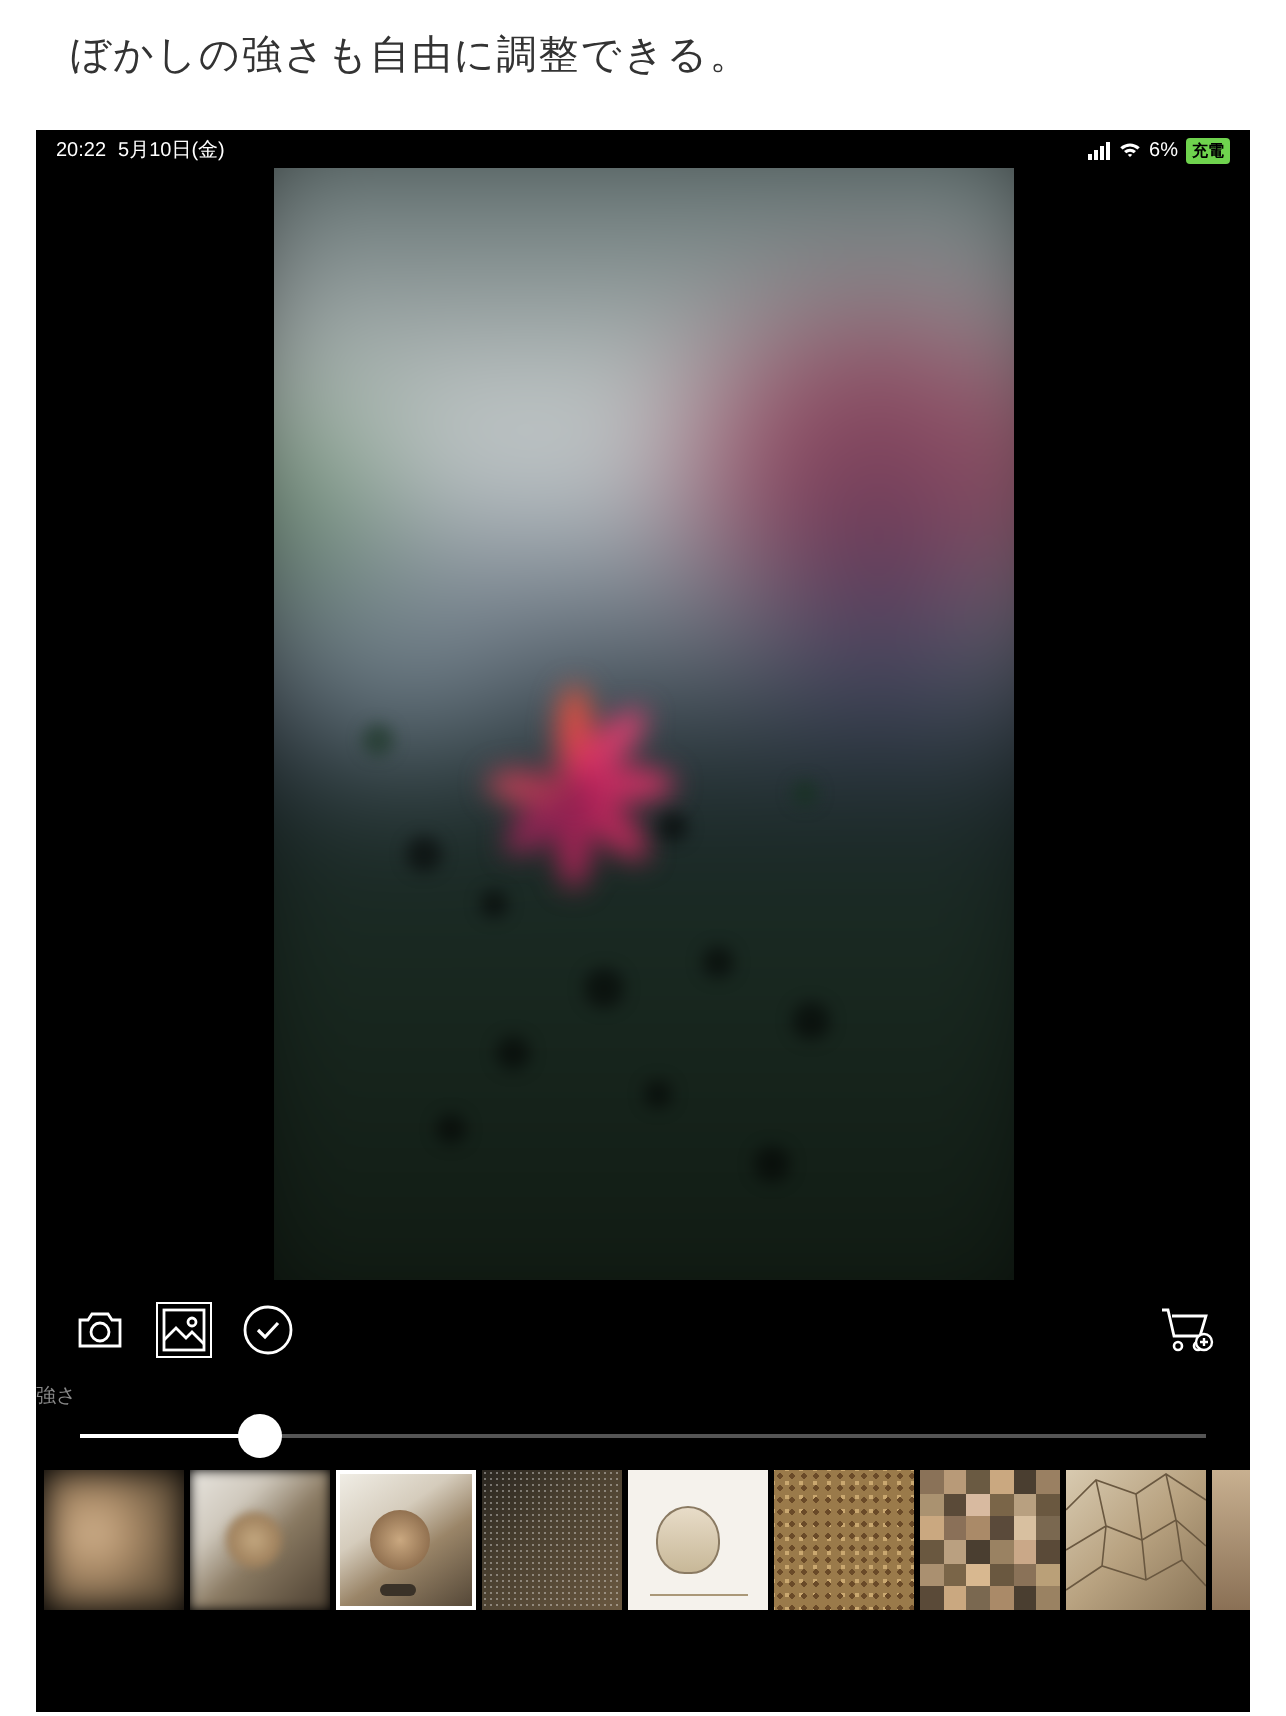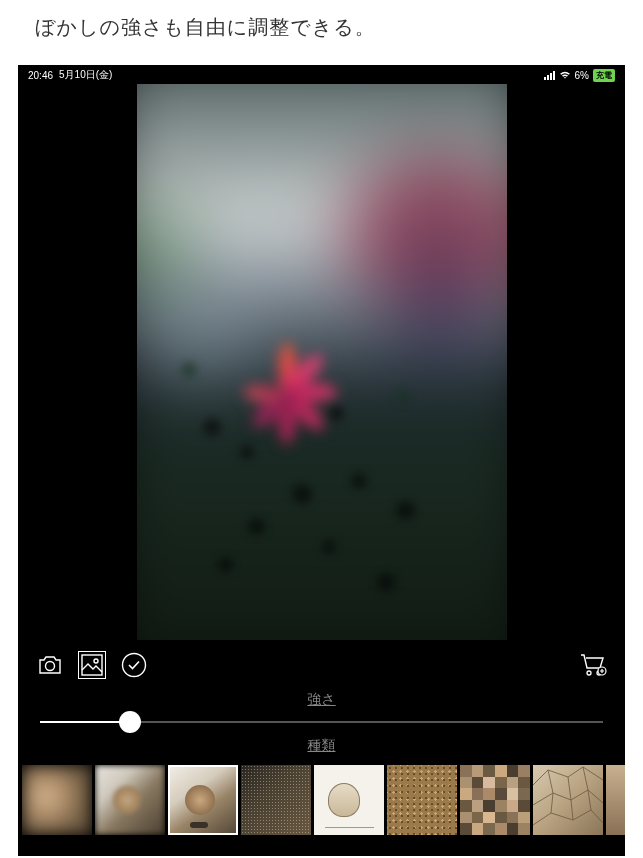--- a/index.html
+++ b/index.html
@@ -162,25 +162,24 @@
     }
     
     .tool-icon.selected {
       border: 1.5px solid #fff;
       padding: 1px;
     }
     
     .separator { flex: 1; }
     
     .section-label {
-      text-align: center;
+      text-align: left;
       color: #888;
-      font-size: 14px;
+      font-size: 10px;
       padding: 4px 0;
-      text-decoration: underline;
     }
     
     .slider-area {
       padding: 8px 22px 10px;
       position: relative;
     }
     
     .slider-track {
       height: 2px;
       background: #555;
@@ -236,21 +235,21 @@
   </style>
 </head>
 <body>
 
 <div class="caption">ぼかしの強さも自由に調整できる。</div>
 
 <div class="screenshot">
 
   <div class="status-bar">
     <div class="status-left">
-      <span>20:46</span>
+      <span>20:22</span>
       <span>5月10日(金)</span>
     </div>
     <div class="status-right">
       <span class="signal-bars">
         <span></span>
           <span></span>
           <span></span>
           <span></span>
       </span>
       <svg class="wifi" viewBox="0 0 16 12">
@@ -331,21 +330,20 @@
 
   <div class="section-label">強さ</div>
 
   <div class="slider-area">
     <div class="slider-track">
       <div class="slider-fill"></div>
       <div class="slider-thumb"></div>
     </div>
   </div>
 
-  <div class="section-label">種類</div>
 
   <div class="thumbs-row">
     <div class="thumb">
       <div class="thumb-inner" style="background:radial-gradient(circle at 35% 45%, #d4b896 0%, #b89670 25%, #6b5840 70%);filter:blur(8px)"></div>
     </div>
     <div class="thumb">
       <div class="thumb-inner" style="background:linear-gradient(135deg,#e8e5df 0%,#cfc8bc 30%,#8a7a62 55%,#4a3e30 100%);filter:blur(3px)"></div>
       <div style="position:absolute;top:30%;left:25%;width:28px;height:28px;background:radial-gradient(circle,#c4a880,#8a6a48);border-radius:50%;filter:blur(2px)"></div>
     </div>
     <div class="thumb selected">

